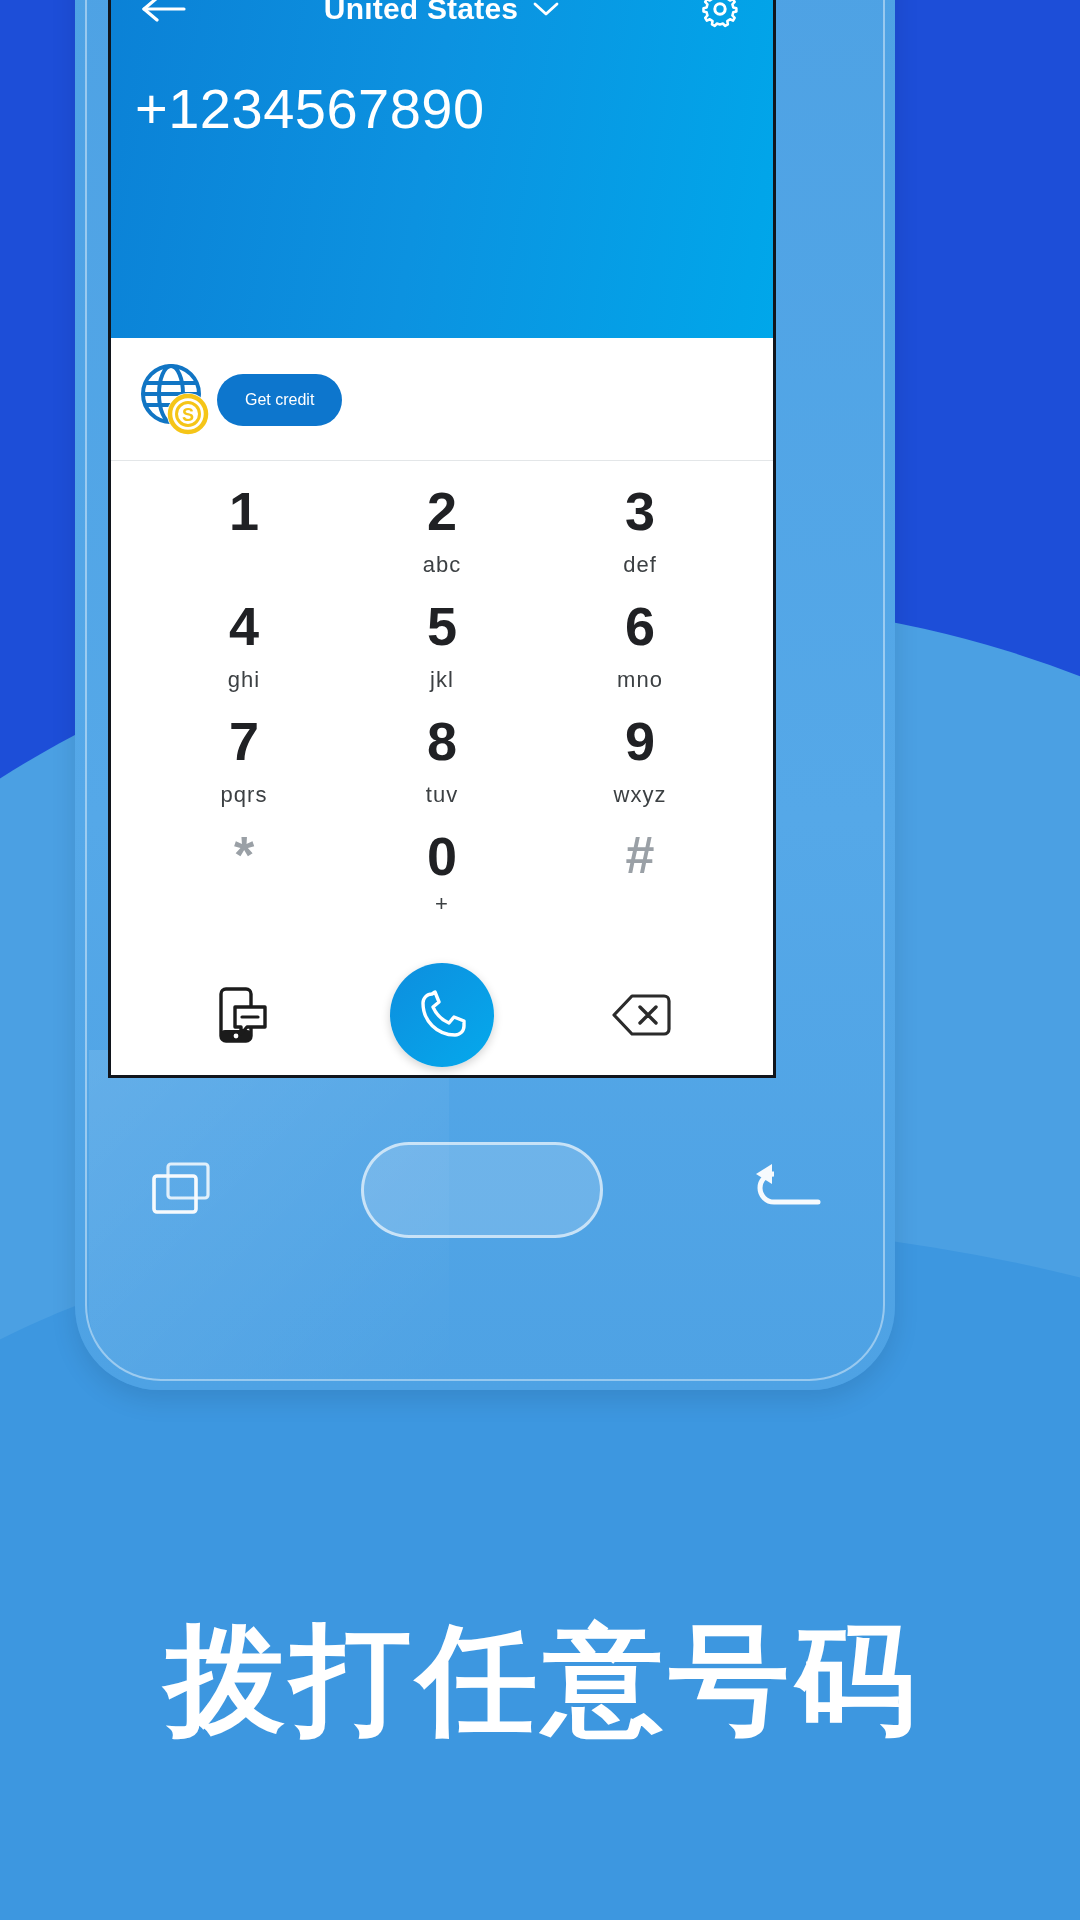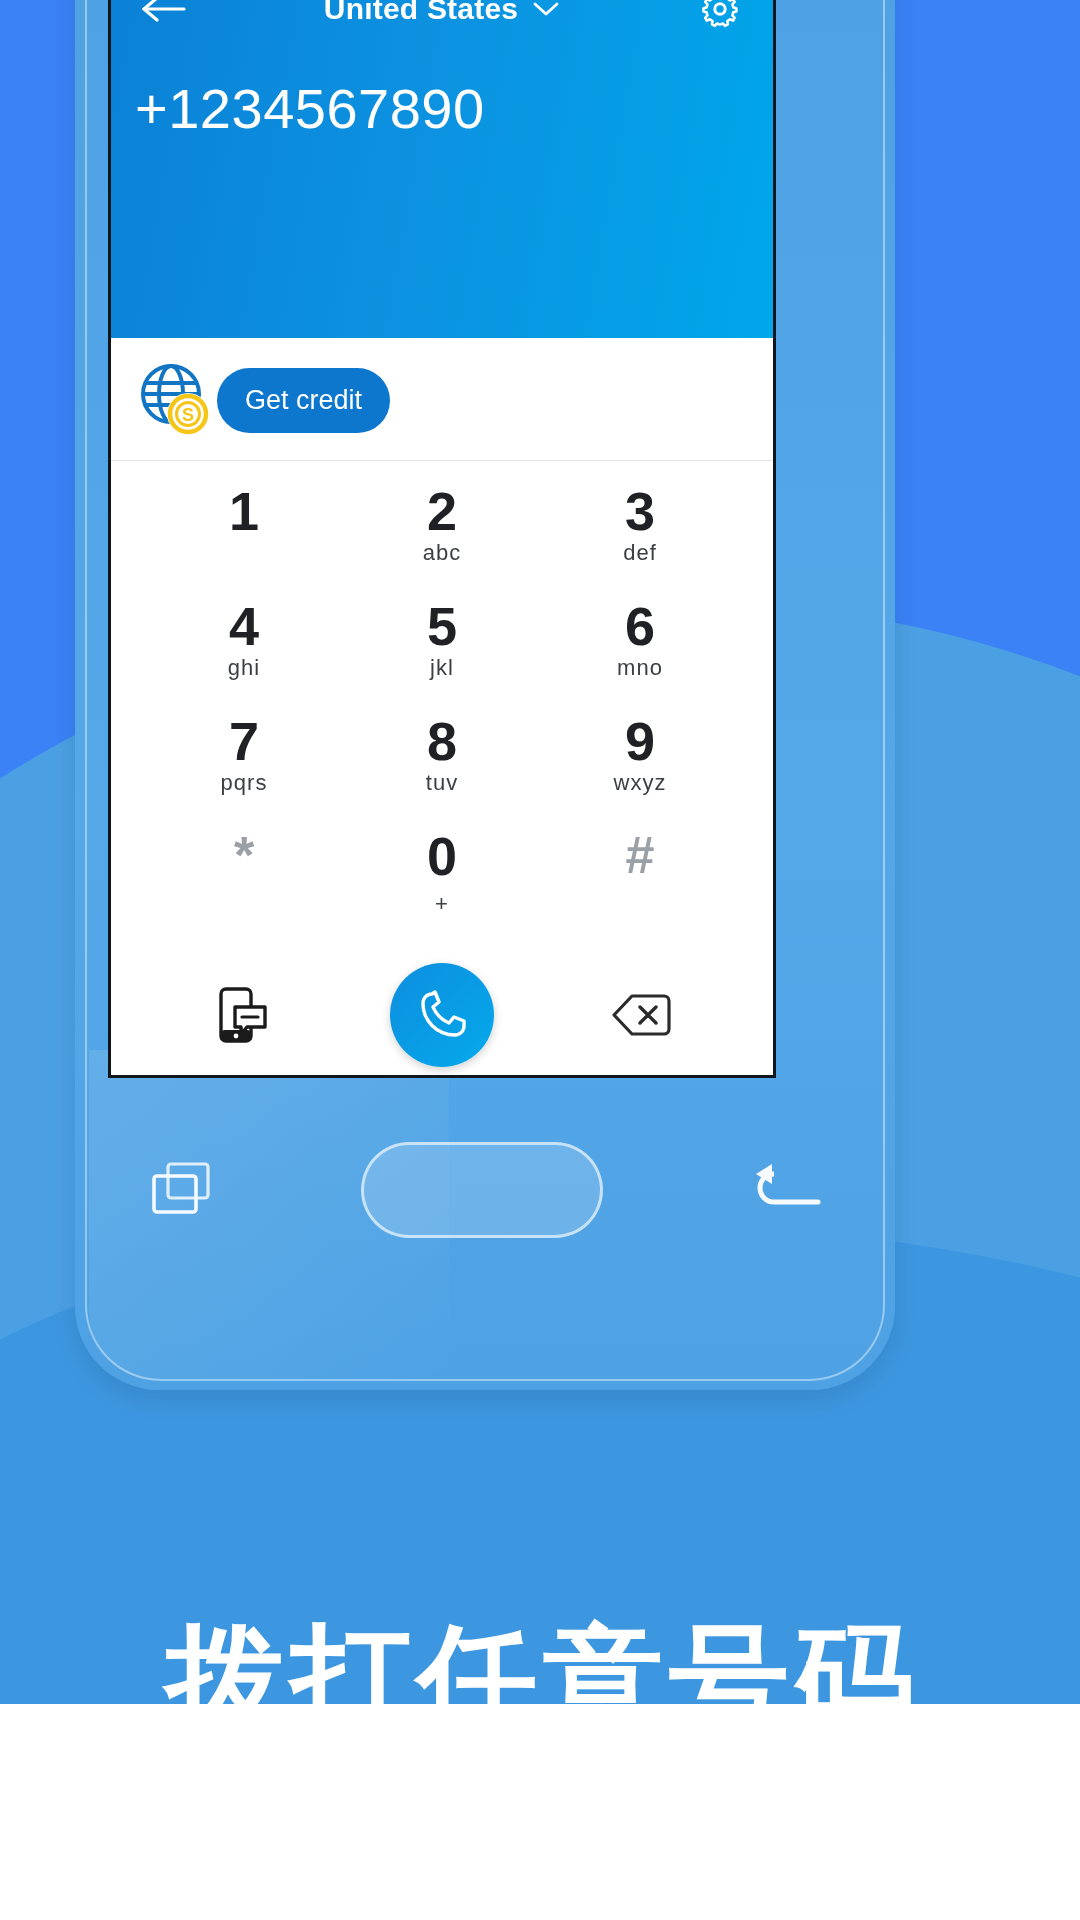--- a/index.html
+++ b/index.html
@@ -4,22 +4,22 @@
 <style>
   * { margin:0; padding:0; box-sizing:border-box; }
   html, body {
     width:1080px; height:1920px;
     font-family:"Liberation Sans", sans-serif;
     overflow:hidden;
   }
 
   
   #page {
-    position:relative; width:1080px; height:1704px;
-    background:#3b82f6;
+    position:relative; width:1080px; height:1920px;
+    background:#1d4ed8;
     overflow:hidden;
   }
   
   #bg-swoosh {
     position:absolute; left:-340px; top:600px;
     width:1900px; height:1500px;
     background:#4ba0e3;
     border-radius:50% 50% 0 0 / 46% 46% 0 0;
     transform:rotate(-4deg);
   }
@@ -103,36 +103,36 @@
   #credit-row {
     display:flex; align-items:center; padding:20px 22px 18px 22px;
     border-bottom:1px solid #e3e6e8;
   }
   #globe-icon { width:84px; height:84px; flex:0 0 84px; position:relative; }
   #credit-texts { flex:1; padding-left:16px; }
   #credit-title { color:#9aa0a6; font-size:22px; line-height:1.25; }
   #credit-amount { color:#1b1b1b; font-size:27px; font-weight:bold; line-height:1.35; }
   #credit-sub { color:#1b1b1b; font-size:27px; font-weight:bold; line-height:1.35; }
   #get-credit-btn {
-    background:#0d76cd; color:#fff; font-size:27px;
+    background:#0d76cd; color:#fff; font-size:16px;
     padding:17px 28px; border-radius:34px; border:none;
     white-space:nowrap; cursor:pointer;
   }
 
   
   #keypad { padding:14px 34px 0 34px; }
   .kp-row { display:flex; }
   .kp-key {
     flex:1; height:115px;
     display:flex; flex-direction:column; align-items:center; justify-content:flex-start;
     padding-top:8px; cursor:pointer; user-select:none;
   }
   .kp-digit { font-size:54px; font-weight:bold; color:#202124; line-height:1.05; }
   .kp-digit.muted { color:#9aa0a6; font-size:52px; }
-  .kp-letters { font-size:22px; color:#3c4043; margin-top:0; letter-spacing:1px; }
+  .kp-letters { font-size:22px; color:#3c4043; margin-top:12px; letter-spacing:1px; }
   .kp-letters.plus { font-size:22px; color:#3c4043; margin-top:6px; }
 
   
   #action-row {
     display:flex; align-items:center; justify-content:space-around;
     padding:10px 40px 0 40px; height:150px;
   }
   #call-btn {
     width:104px; height:104px; border-radius:52px;
     background:linear-gradient(135deg,#0d8ede,#05a9ec);

